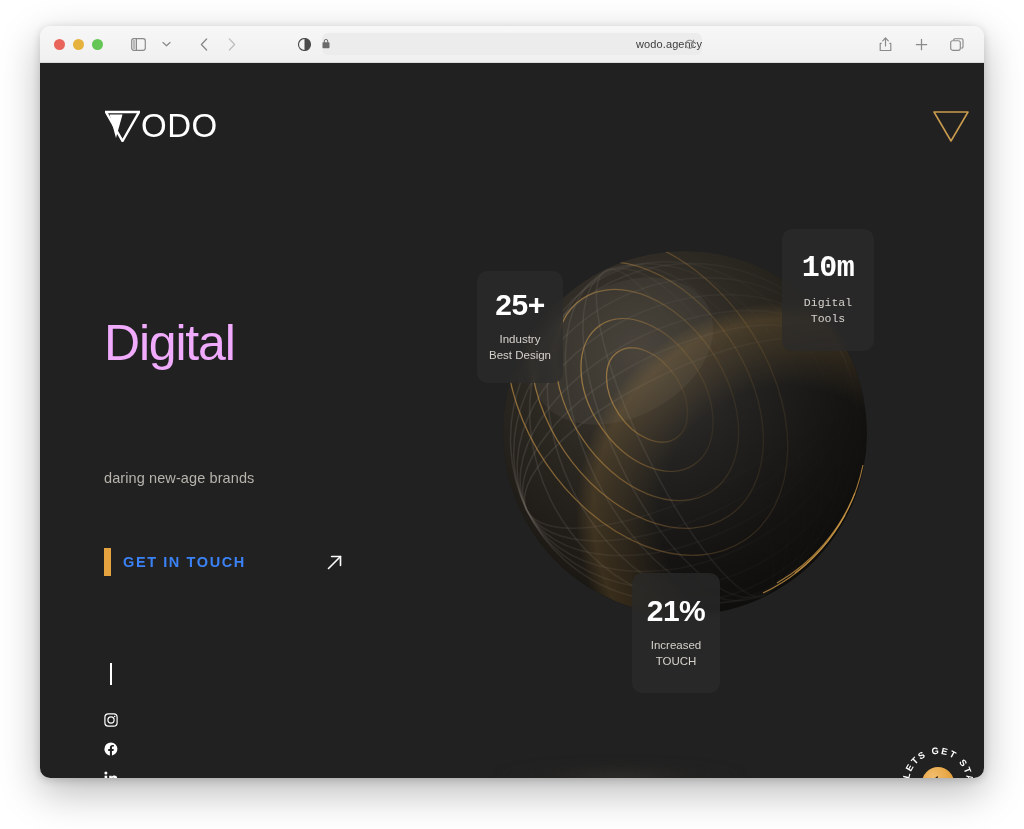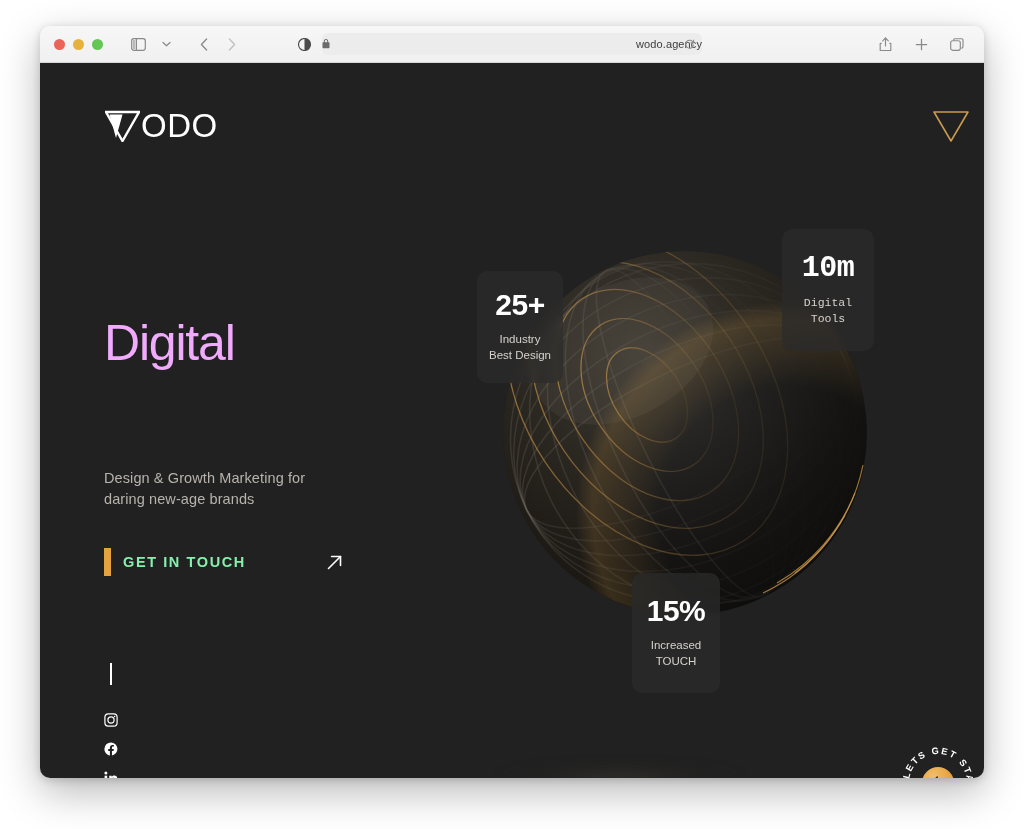--- a/index.html
+++ b/index.html
@@ -194,21 +194,21 @@
     width: 7px;
     height: 28px;
     background: #e5a33f;
     flex: 0 0 auto;
   }
   .cta-label {
     margin-left: 12px;
     font-size: 14.5px;
     font-weight: 700;
     letter-spacing: 1.6px;
-    color: #86efac;
+    color: #3b82f6;
   }
   .cta-arrow {
     margin-left: auto;
     color: #ffffff;
     display: flex;
   }
 
   
   .social-col {
     position: absolute;
@@ -487,21 +487,20 @@
         </g>
       </svg>
     </div>
     <div class="sphere-glow"></div>
 
     <div class="hero-heading">
       <span>Digital</span>
     </div>
 
     <div class="hero-sub">
-      <span>Design &amp; Growth Marketing for</span>
       <span>daring new-age brands</span>
     </div>
 
     <div class="cta-row">
       <div class="cta-bar"></div>
       <div class="cta-label">GET IN TOUCH</div>
       <div class="cta-arrow">
         <svg width="19" height="19" viewBox="0 0 19 19" fill="none" stroke="currentColor" stroke-width="1.6" stroke-linecap="round" stroke-linejoin="round">
           <path d="M3.5 15.5 L15.5 3.5"></path>
           <path d="M6.6 3.5 H15.5 V12.4"></path>
@@ -542,21 +541,21 @@
 
     <div class="stat-card card-reach">
       <div class="stat-value">10m</div>
       <div class="stat-label">
         <span>Digital</span>
         <span>Tools</span>
       </div>
     </div>
 
     <div class="stat-card card-roas">
-      <div class="stat-value">15%</div>
+      <div class="stat-value">21%</div>
       <div class="stat-label">
         <span>Increased</span>
         <span>TOUCH</span>
       </div>
     </div>
 
     <div class="badge">
       <svg class="badge-ring-text" viewBox="0 0 80 80">
         <defs>
           <path id="ringPath" d="M40,40 m-29,0 a29,29 0 1,1 58,0 a29,29 0 1,1 -58,0"></path>

